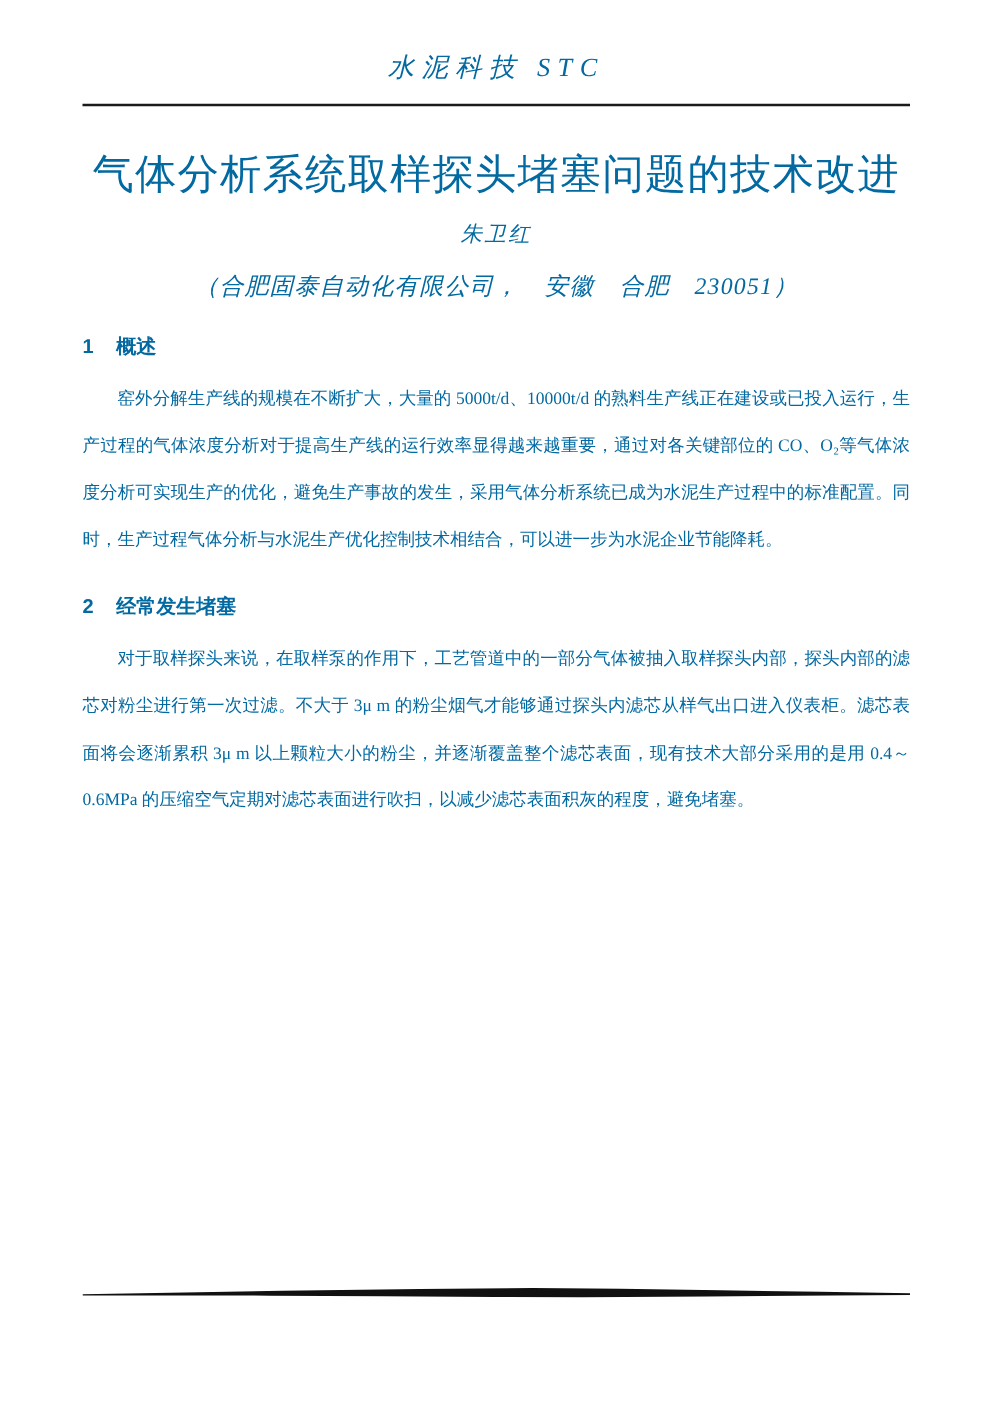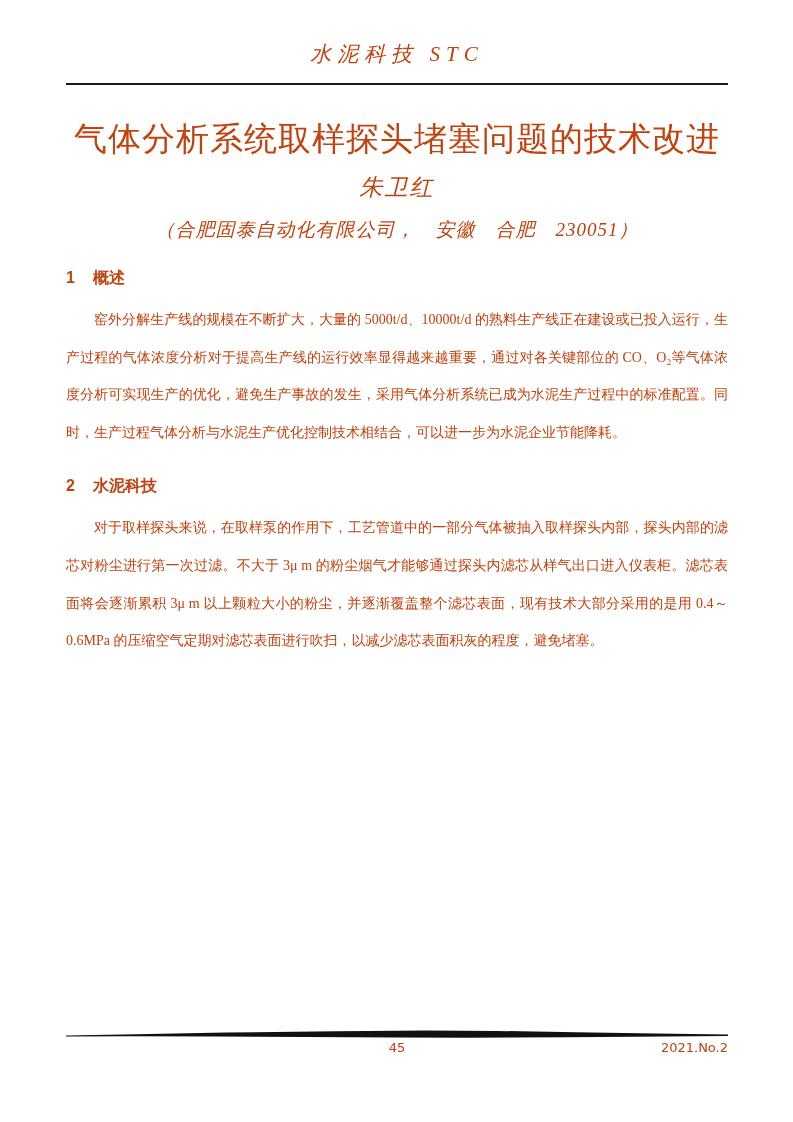--- a/index.html
+++ b/index.html
@@ -5,21 +5,21 @@
   html, body {
     margin: 0;
     padding: 0;
     background: #ffffff;
   }
   .page {
     position: relative;
     width: 793px;
     height: 1122px;
     background: #ffffff;
-    color: #c2410c;
+    color: #0369a1;
     overflow: hidden;
     font-family: "Liberation Serif", "DejaVu Serif", serif;
   }
   .content {
     position: absolute;
     left: 66px;
     width: 662px;
     top: 0;
   }
   
@@ -43,21 +43,21 @@
     text-align: center;
     font-family: "Liberation Sans", "DejaVu Sans", sans-serif;
     font-weight: 400;
     font-size: 33px;
     line-height: 44px;
     letter-spacing: 1px;
   }
   .article-author {
     margin-top: 16px;
     text-align: center;
-    font-size: 23px;
+    font-size: 17px;
     line-height: 22px;
     font-style: italic;
     letter-spacing: 2px;
   }
   .article-affiliation {
     margin-top: 18px;
     text-align: center;
     font-size: 19px;
     line-height: 26px;
     font-style: italic;
@@ -132,30 +132,26 @@
 
     <section>
       <h2 class="section-heading">
         <span class="sec-num">1</span><span class="sec-title">概述</span>
       </h2>
       <p class="body-par">窑外分解生产线的规模在不断扩大，大量的 5000t/d、10000t/d 的熟料生产线正在建设或已投入运行，生产过程的气体浓度分析对于提高生产线的运行效率显得越来越重要，通过对各关键部位的 CO、O₂等气体浓度分析可实现生产的优化，避免生产事故的发生，采用气体分析系统已成为水泥生产过程中的标准配置。同时，生产过程气体分析与水泥生产优化控制技术相结合，可以进一步为水泥企业节能降耗。</p>
     </section>
 
     <section>
       <h2 class="section-heading">
-        <span class="sec-num">2</span><span class="sec-title">水泥科技</span>
+        <span class="sec-num">2</span><span class="sec-title">经常发生堵塞</span>
       </h2>
       <p class="body-par">对于取样探头来说，在取样泵的作用下，工艺管道中的一部分气体被抽入取样探头内部，探头内部的滤芯对粉尘进行第一次过滤。不大于 3μ m 的粉尘烟气才能够通过探头内滤芯从样气出口进入仪表柜。滤芯表面将会逐渐累积 3μ m 以上颗粒大小的粉尘，并逐渐覆盖整个滤芯表面，现有技术大部分采用的是用 0.4～0.6MPa 的压缩空气定期对滤芯表面进行吹扫，以减少滤芯表面积灰的程度，避免堵塞。</p>
     </section>
 
   </div>
 
   <div class="footer">
     <svg class="footer-rule-svg" viewBox="0 0 662 9" preserveAspectRatio="none">
       <polygon fill="#111111" points="0,5.4 70,4.2 160,2.6 270,1.2 360,0.4 430,0.9 510,2.2 590,3.4 662,4.6 662,6.0 600,6.4 500,7.2 400,7.8 330,7.6 240,7.0 150,6.5 60,6.3 0,6.4"></polygon>
     </svg>
-    <div class="footer-row">
-      <span class="footer-page-number">45</span>
-      <span class="footer-issue">2021.No.2</span>
-    </div>
   </div>
 
 </div>
 
 </body></html>

